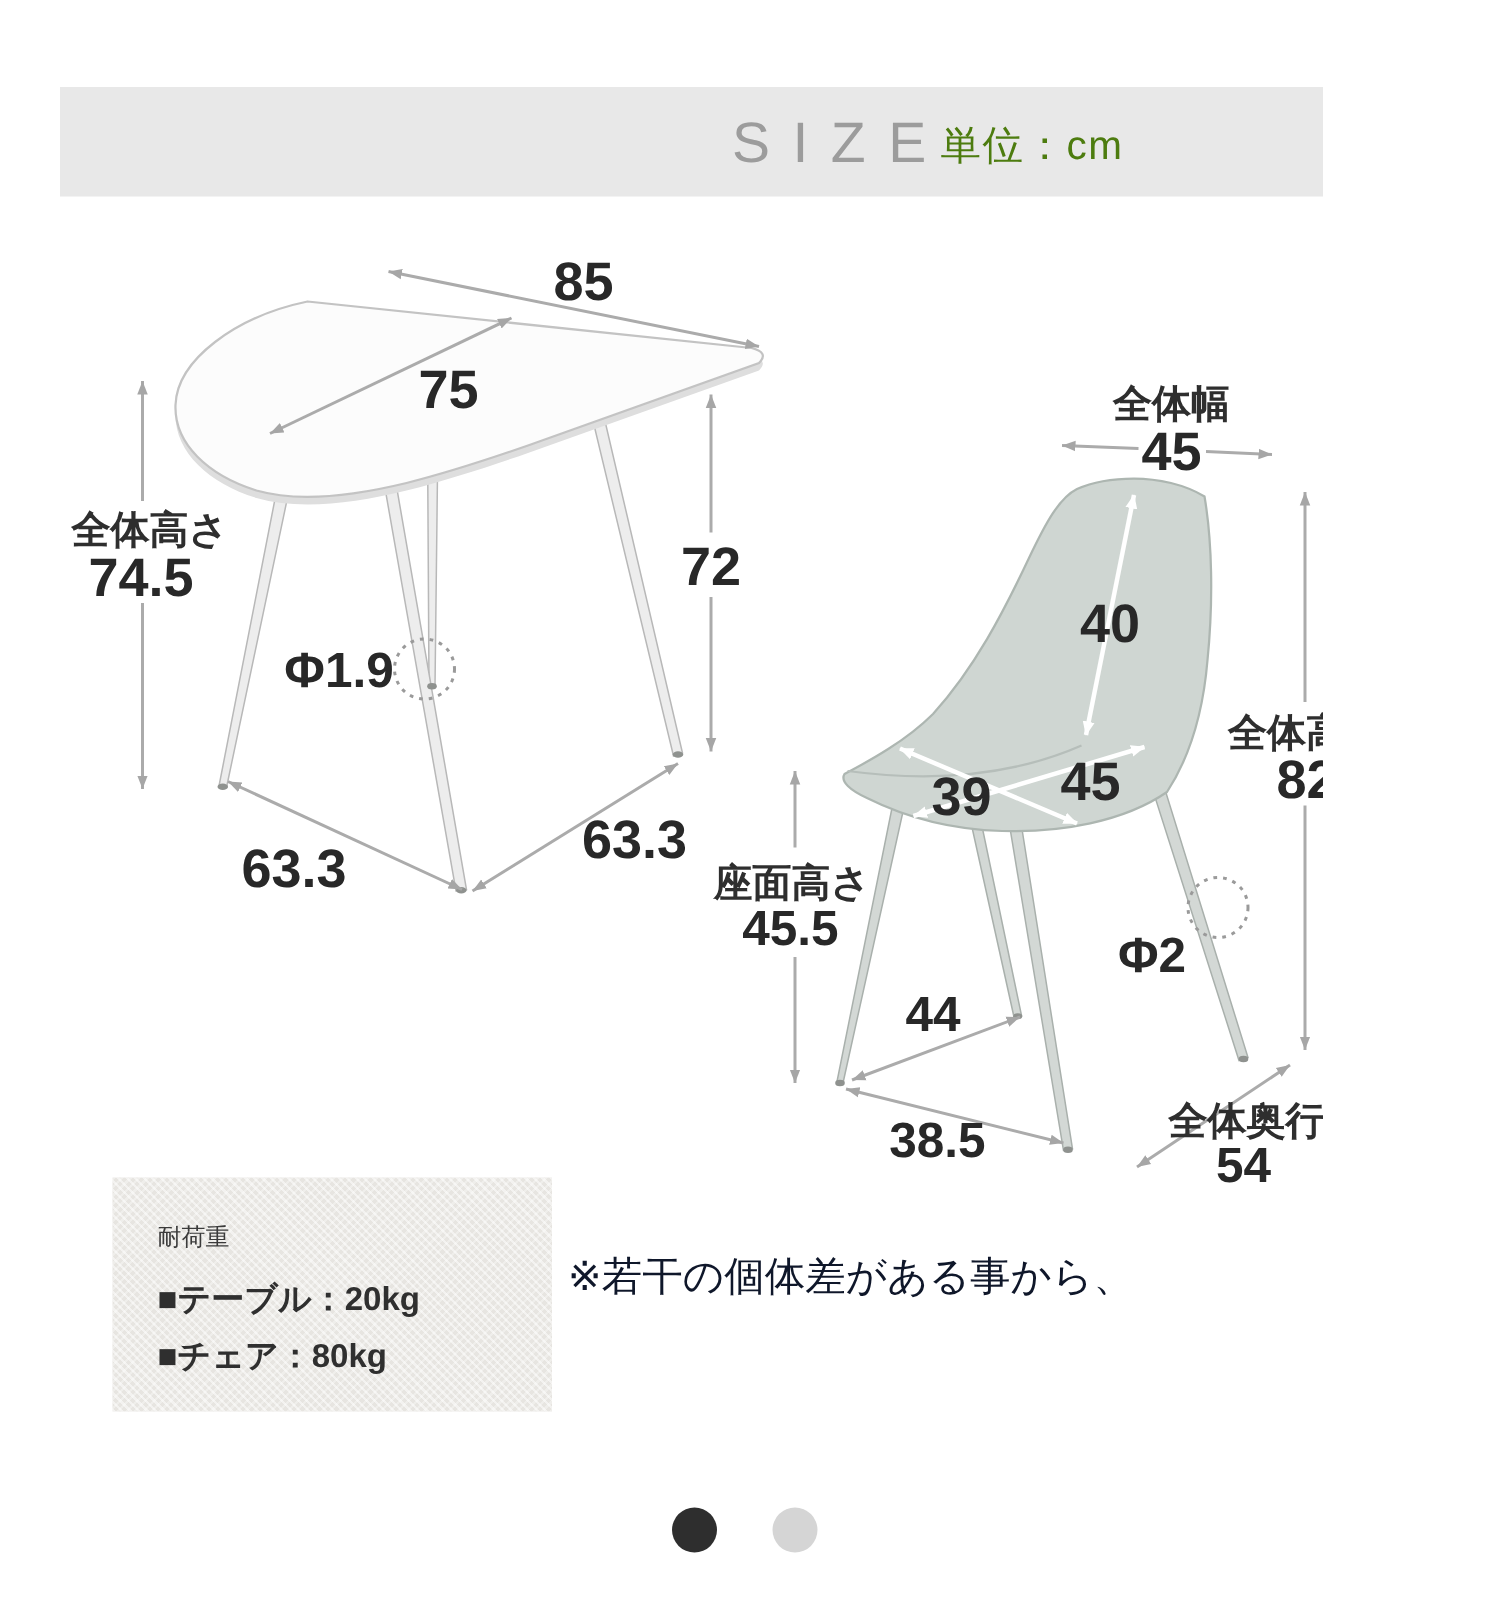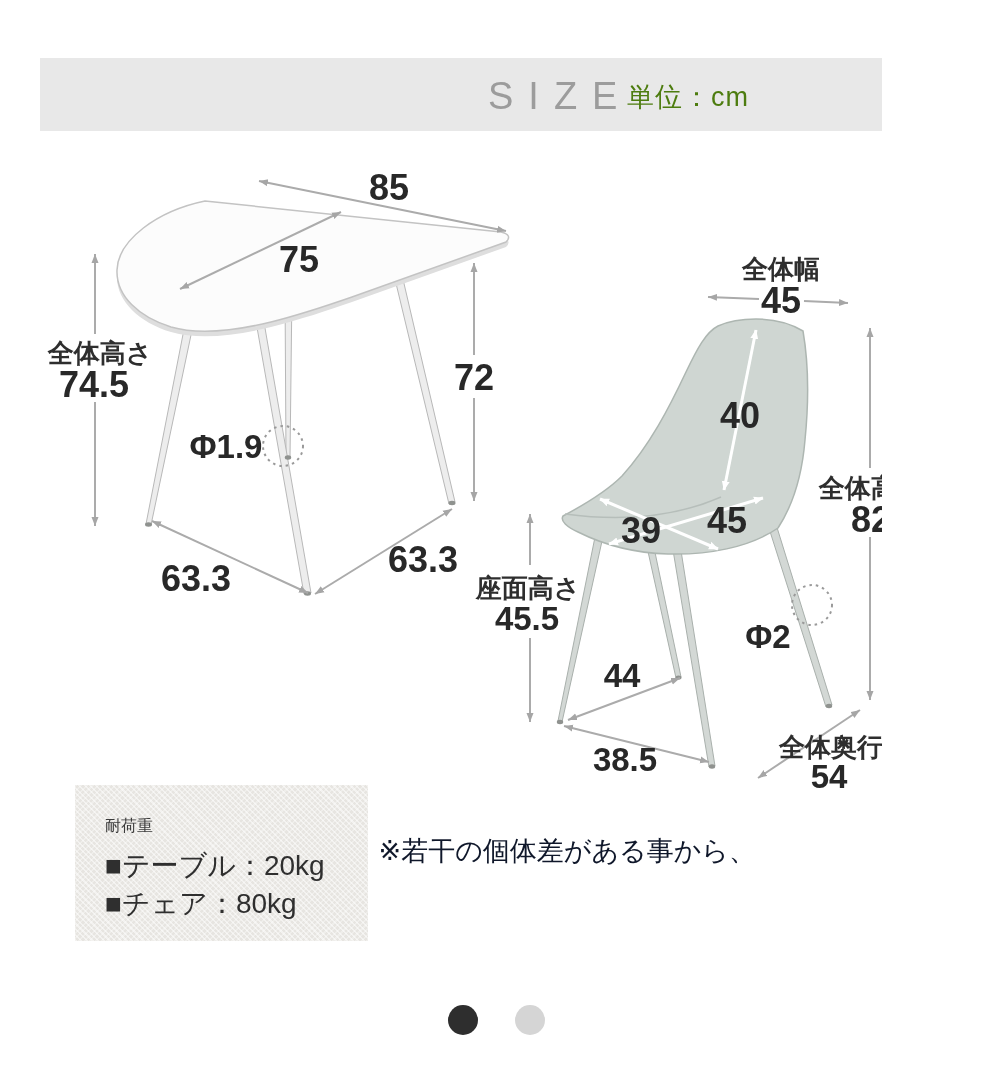--- a/index.html
+++ b/index.html
@@ -27,21 +27,21 @@
   .foot{fill:#8f928f;}
   
   .load-box{
     position:absolute;left:75px;top:785px;width:293px;height:156px;box-sizing:border-box;
     background-color:#e7e5e1;
     background-image:repeating-linear-gradient(45deg,rgba(255,255,255,.5) 0 1.5px,rgba(0,0,0,0) 1.5px 4px),
                      repeating-linear-gradient(-45deg,rgba(255,255,255,.35) 0 1.5px,rgba(0,0,0,0) 1.5px 4px);
     padding:26px 0 0 30px;
   }
   .load-title{font-size:16px;font-weight:400;color:#3b3b3b;line-height:30px;margin-bottom:6px;}
-  .load-item{font-size:28px;font-weight:400;color:#2f2f2f;line-height:38px;}
+  .load-item{font-size:22px;font-weight:700;color:#2f2f2f;line-height:38px;}
   
   .note{position:absolute;right:126px;top:832px;text-align:right;font-size:27px;color:#0f172a;line-height:39px;font-weight:400;}
   
   .dots{position:absolute;left:448px;top:1005px;display:flex;gap:37px;}
   .dot{width:30px;height:30px;border-radius:50%;background:#d5d5d5;border:none;padding:0;cursor:pointer;}
   .dot--active{background:#2e2e2e;}
 </style>
 </head>
 <body>
 

